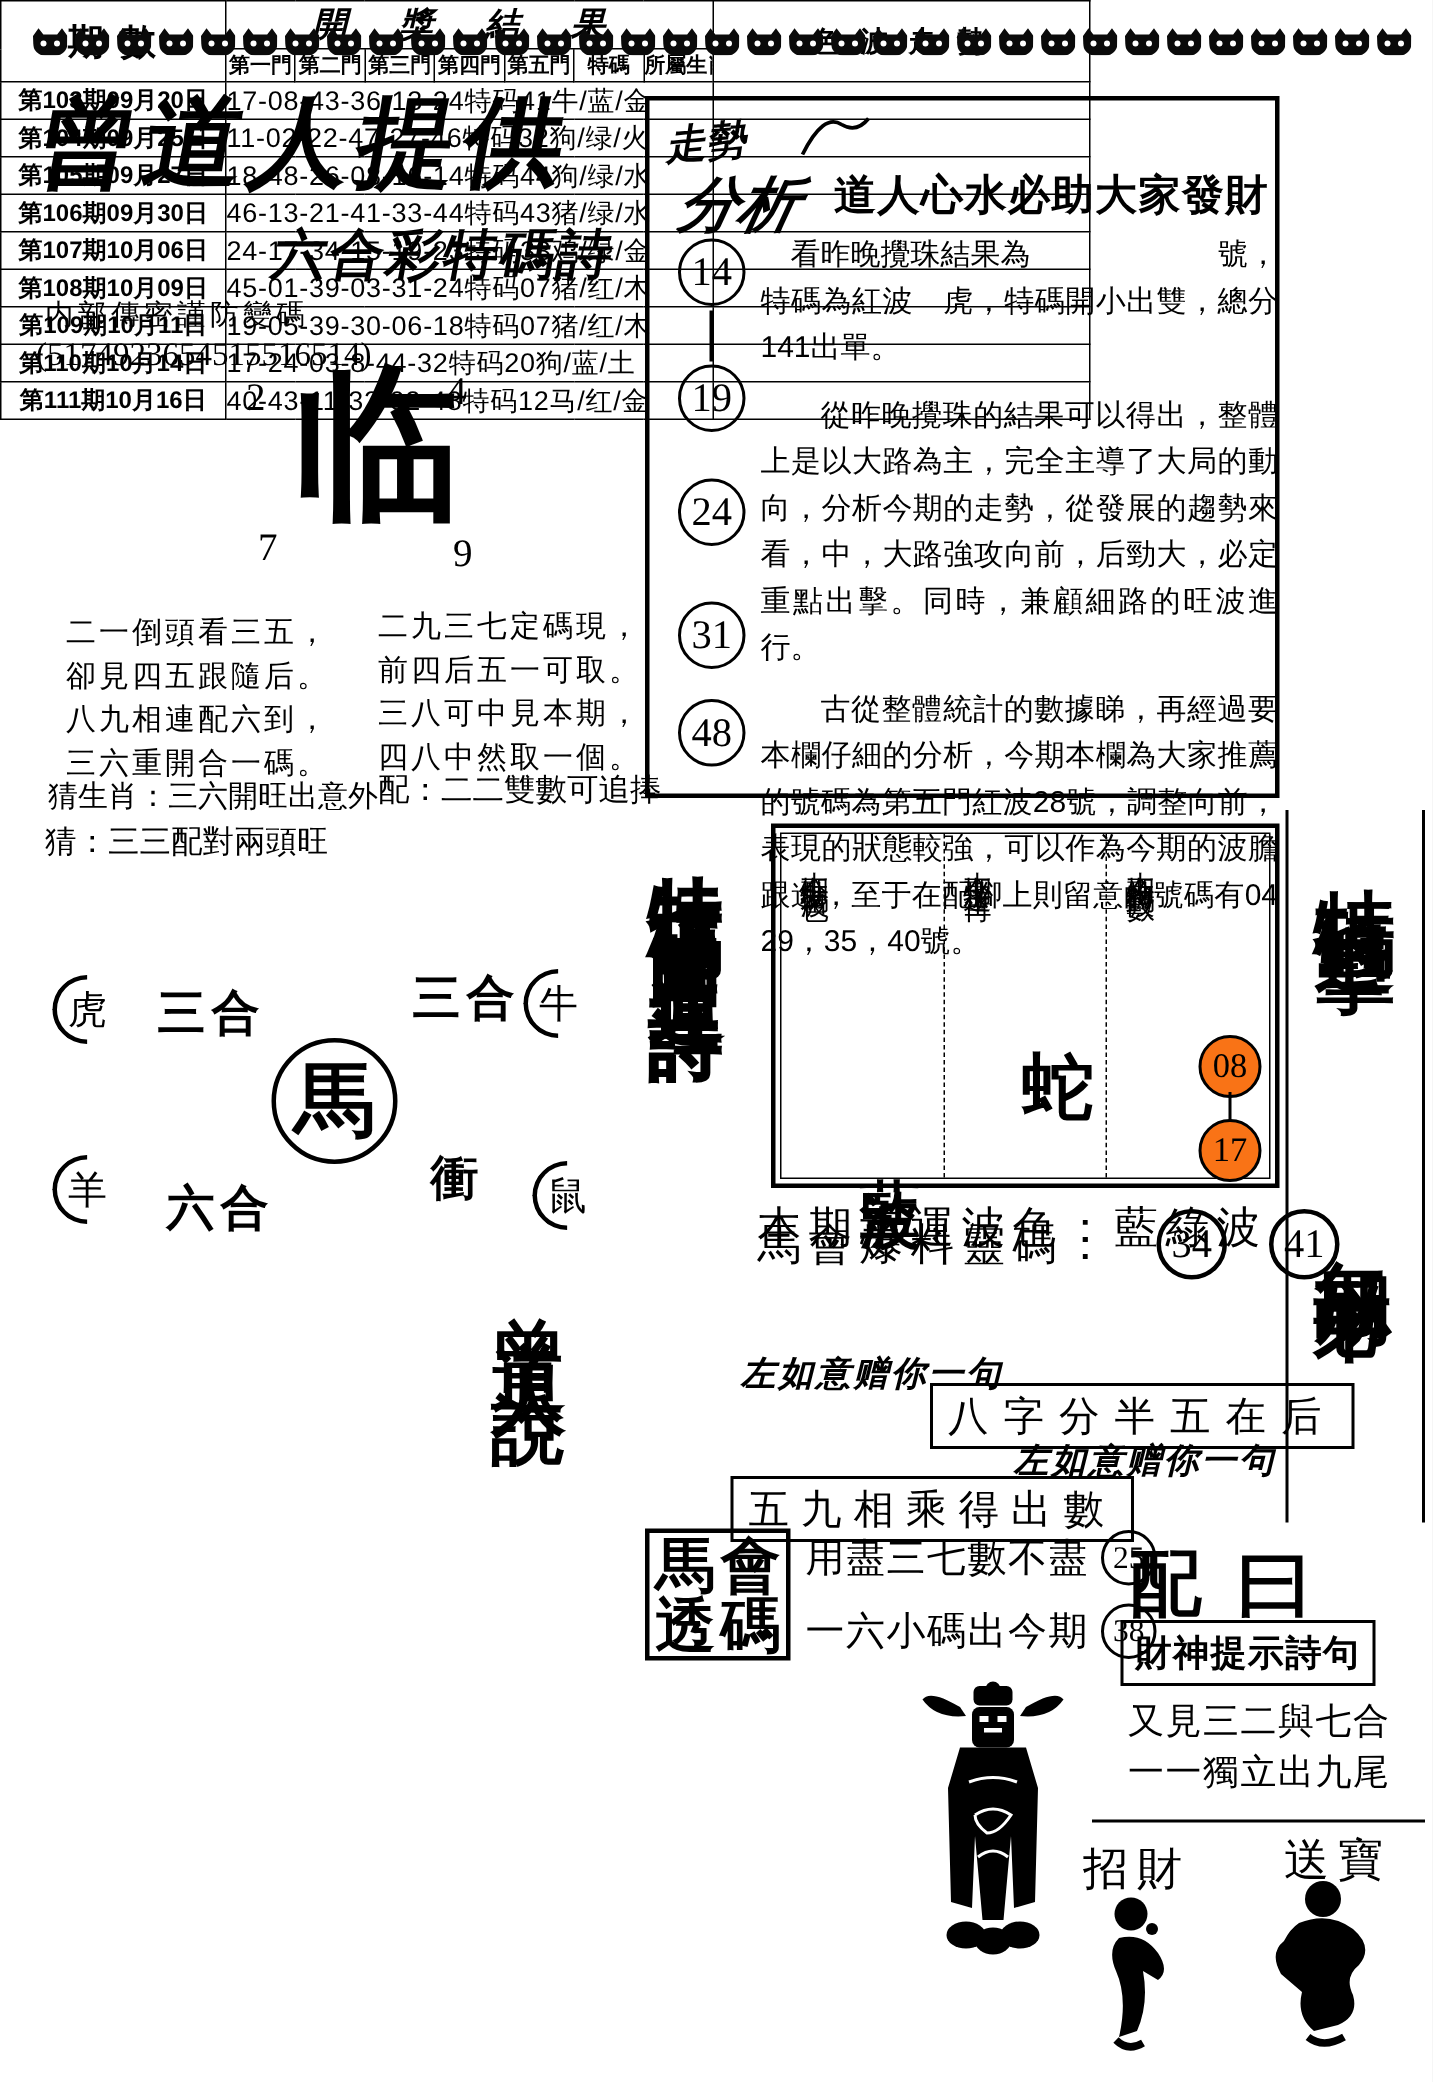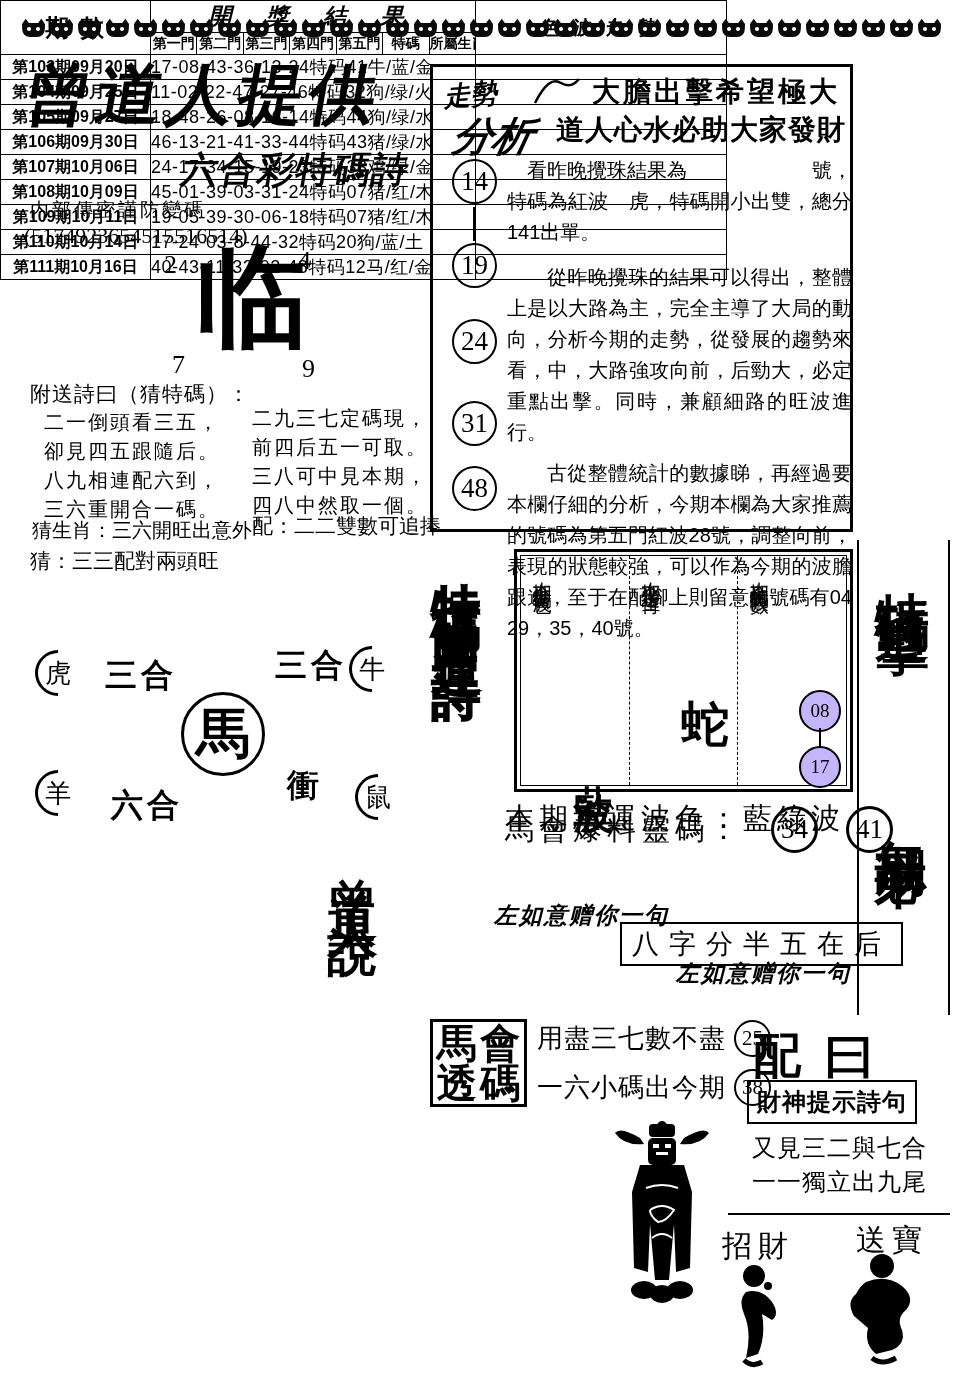--- a/index.html
+++ b/index.html
@@ -92,21 +92,21 @@
   .pred-col { flex:1; position:relative; border-right:1.5px dashed #000; }
   .pred-col:last-child { border-right:none; }
   .pred-label { position:absolute; left:8px; top:10px; writing-mode:vertical-rl; font-size:19px;
     font-family:"Liberation Serif",serif; letter-spacing:3px; }
   .pred-val-wave { position:absolute; right:8px; bottom:16px; writing-mode:vertical-rl;
     font-size:40px; font-weight:bold; font-family:"Liberation Serif",serif; letter-spacing:8px; }
   .pred-val-zod { position:absolute; right:8px; bottom:28px; font-size:48px; font-weight:bold;
     font-family:"Liberation Serif",serif; }
   .pred-circ { position:absolute; right:5px; width:42px; height:42px; border:2.5px solid #000;
     border-radius:50%; display:flex; align-items:center; justify-content:center;
-    font-size:19px; font-family:"Liberation Serif",serif; background:#c4b5fd; }
+    font-size:23px; font-family:"Liberation Serif",serif; background:#f97316; }
   .pred-c1 { top:134px; } .pred-c2 { top:190px; }
   .pred-link { position:absolute; right:25px; top:172px; width:2.5px; height:22px; background:#000; }
 
   
   .lucky-wave { left:505px; top:799px; font-size:29px; font-family:"Liberation Serif",serif; letter-spacing:5px; }
   .lucky-code { left:505px; top:806px; display:flex; align-items:center; gap:28px;
     font-size:29px; font-family:"Liberation Serif",serif; letter-spacing:5px; }
   .code-circ { width:47px; height:47px; border:3px solid #000; border-radius:50%; display:flex;
     align-items:center; justify-content:center; font-size:27px; letter-spacing:0;
     font-family:"Liberation Serif",serif; }
@@ -204,21 +204,20 @@
   <div class="abs secret-code serif">(5174923654515516514)</div>
 
   <div class="abs char-puzzle">
     <span class="cp-n cp-tl">2</span>
     <span class="cp-n cp-tr">4</span>
     <span class="cp-char serif">临</span>
     <span class="cp-n cp-bl">7</span>
     <span class="cp-n cp-br">9</span>
   </div>
 
-  <div class="abs poem-head serif">附送詩曰（猜特碼）：</div>
   <div class="abs poem-col poem-col-l serif">
     <div>二一倒頭看三五，</div>
     <div>卻見四五跟隨后。</div>
     <div>八九相連配六到，</div>
     <div>三六重開合一碼。</div>
   </div>
   <div class="abs poem-col poem-col-r serif">
     <div>二九三七定碼現，</div>
     <div>前四后五一可取。</div>
     <div>三八可中見本期，</div>
@@ -249,21 +248,20 @@
   </div>
 
   <div class="abs verse-sign">曾道人說</div>
 
   <div class="abs analysis-box">
     <div class="ab-label-top">走勢</div>
     <div class="ab-label-bot">分析</div>
     <svg class="ab-scribble" width="52" height="36" viewBox="0 0 52 36">
       <path d="M4 30 Q18 2 30 10 Q40 16 48 6" fill="none" stroke="#000" stroke-width="2.5"></path>
     </svg>
-    <div class="ab-head1">大膽出擊希望極大</div>
     <div class="ab-head2">道人心水必助大家發財</div>
 
     <div class="ab-circle" style="top:92px">14</div>
     <div class="ab-link"></div>
     <div class="ab-circle" style="top:176px">19</div>
     <div class="ab-circle" style="top:252px">24</div>
     <div class="ab-circle" style="top:334px">31</div>
     <div class="ab-circle" style="top:399px">48</div>
 
     <div class="ab-body">
@@ -302,20 +300,21 @@
     <span>本期幸運波色：</span><span>藍綠波</span>
   </div>
   <div class="abs lucky-code">
     <span>馬會爆料靈碼：</span>
     <span class="code-circ">34</span>
     <span class="code-circ">41</span>
   </div>
   <div class="abs gift gift1">左如意赠你一句</div>
   <div class="abs boxed boxed1">八字分半五在后</div>
   <div class="abs gift gift2">左如意赠你一句</div>
+  <div class="abs boxed boxed2">五九相乘得出數</div>
 
   <div class="abs tips">
     <div class="tips-title">
       <span>馬</span>
       <span>會</span>
       <span>透</span>
       <span>碼</span>
     </div>
     <div class="tips-lines">
       <div class="tips-line">

